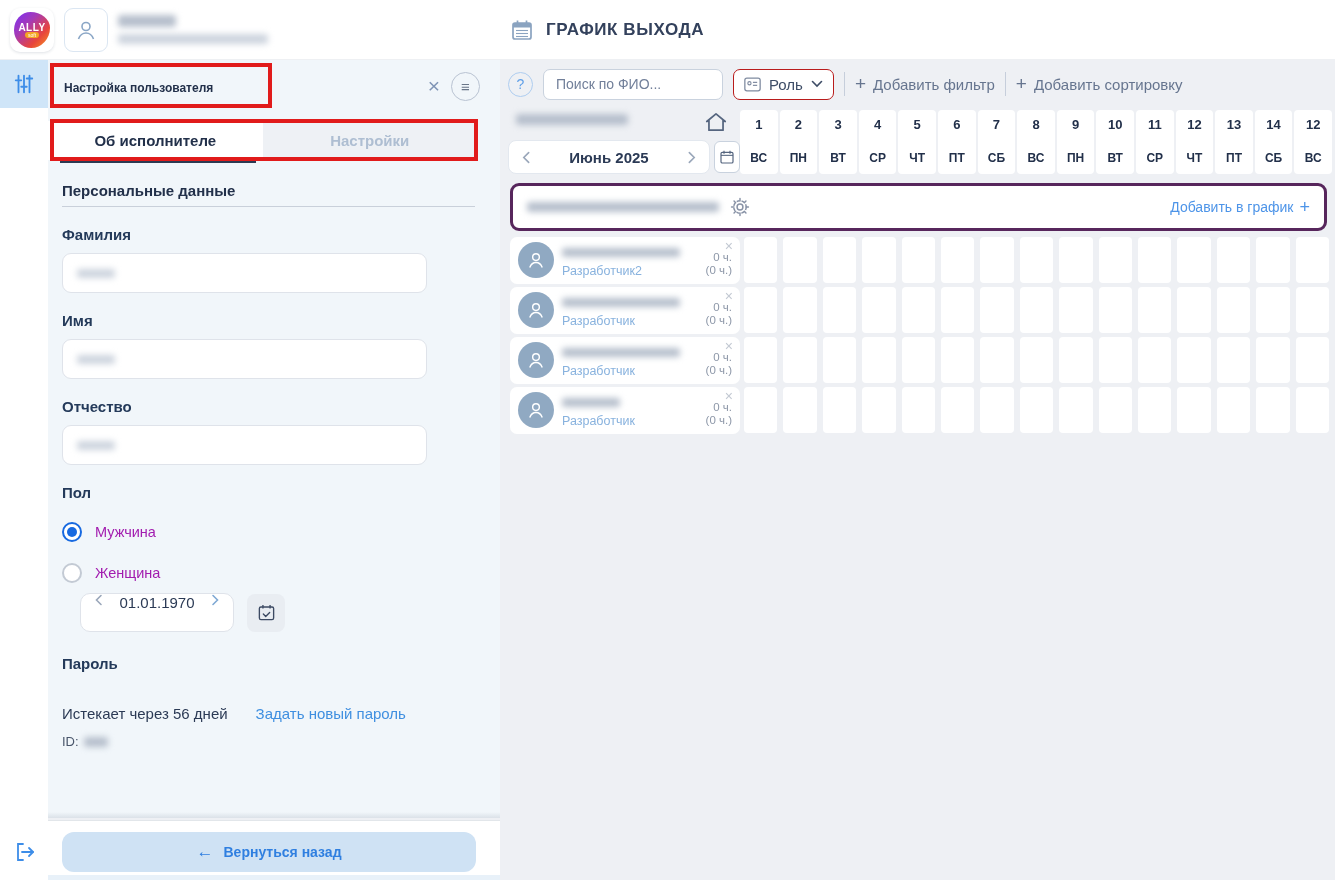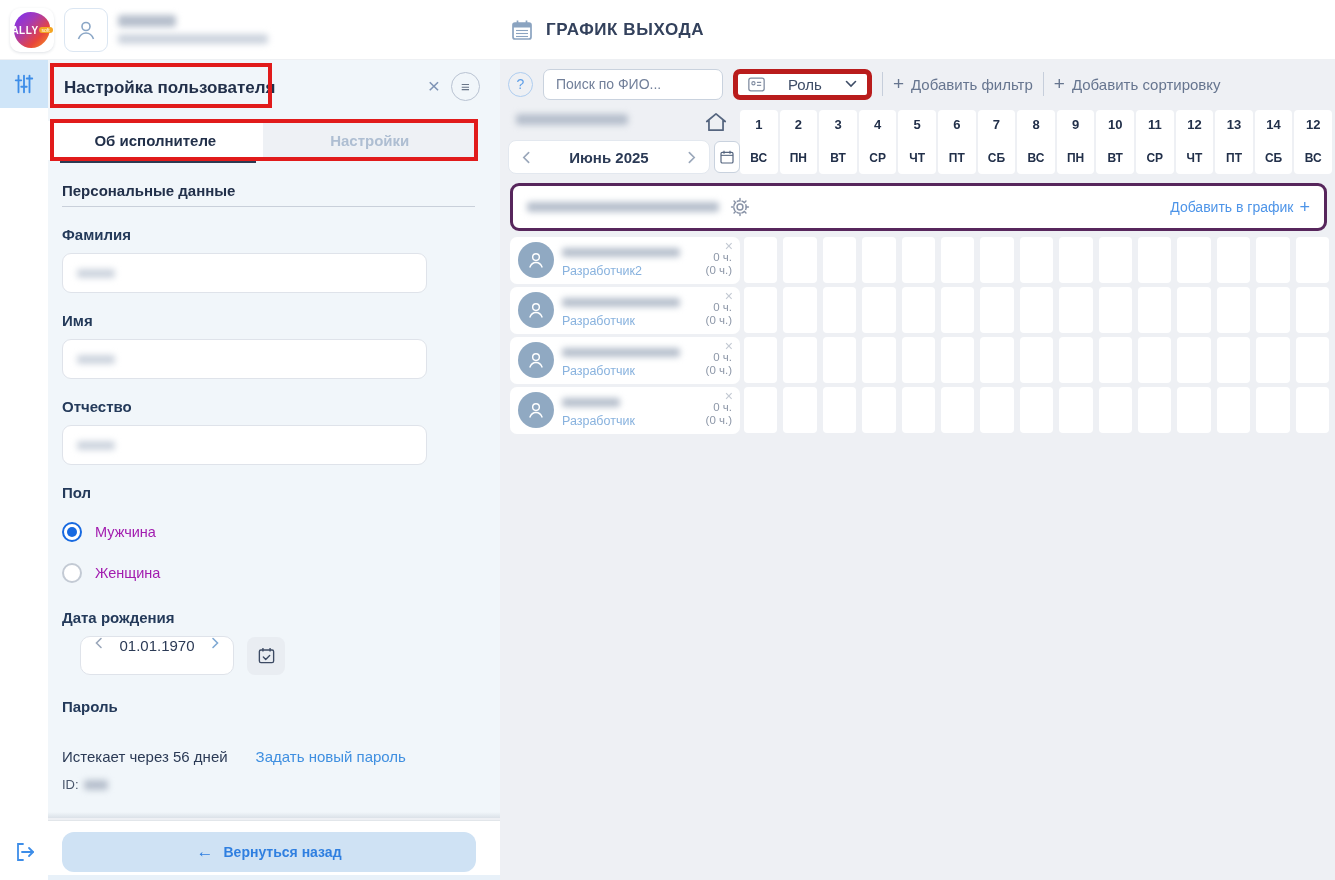--- a/index.html
+++ b/index.html
@@ -10,39 +10,39 @@
     color:#2b3a55;
   }
   .abs { position:absolute; }
 
   
   .topbar { left:0; top:0; width:1335px; height:60px; background:#fff; border-bottom:1px solid #eef0f3; z-index:5; }
   .logo { left:10px; top:8px; width:44px; height:44px; border-radius:10px; background:#fff;
           box-shadow:0 1px 3px rgba(40,60,90,.15); display:flex; align-items:center; justify-content:center; }
   .logo-blob { width:36px; height:36px; border-radius:46% 54% 52% 48%/50% 44% 56% 50%;
           background:linear-gradient(135deg,#7b2ff7 0%,#a43ab8 35%,#e8453c 70%,#f59b1e 100%);
-          display:flex; align-items:center; justify-content:center; flex-direction:row; }
+          display:flex; align-items:center; justify-content:center; flex-direction:column; }
   .logo-blob b { color:#fff; font-size:10px; letter-spacing:.5px; }
   .logo-blob i { color:#fff; font-size:5px; font-style:normal; background:#f5a623; border-radius:4px; padding:0 3px; margin-top:-1px;}
   .avatar-box { left:64px; top:8px; width:44px; height:44px; border:1px solid #dbe6f2; border-radius:9px;
           background:#fff; display:flex; align-items:center; justify-content:center; }
   .blur { background:#b6bfcc; filter:blur(3px); border-radius:3px; }
   .blur.light { background:#cdd4de; }
   .page-title-wrap { left:510px; top:0; height:60px; display:flex; align-items:center; gap:12px; }
   .page-title { font-size:17px; font-weight:700; letter-spacing:.6px; color:#33415c; }
 
   
   .rail { left:0; top:60px; width:48px; height:820px; background:#fff; z-index:4; }
   .rail-item { width:48px; height:48px; background:#cfe5f8; display:flex; align-items:center; justify-content:center; }
   .logout { position:absolute; left:13px; top:780px; width:24px; height:24px; cursor:pointer; }
 
   
   .panel { left:48px; top:60px; width:452px; height:758px; background:#f1f6fa; z-index:3; }
   .panel-header { position:absolute; left:0; top:0; width:452px; height:55px; display:flex; align-items:center; }
-  .panel-title { margin-left:16px; font-size:17px; font-weight:700; color:#22304a; }
+  .panel-title { margin-left:16px; font-size:12px; font-weight:700; color:#22304a; }
   .panel-close { position:absolute; right:60px; top:12px; font-size:21px; color:#7f94b5; cursor:pointer; line-height:28px;}
   .panel-menu { position:absolute; right:20px; top:12px; width:29px; height:29px; border:1.5px solid #b9c3d2; border-radius:50%;
                 color:#6a7688; display:flex; align-items:center; justify-content:center; font-size:15px; font-weight:700; cursor:pointer;}
   .tabs { position:absolute; left:0; top:61px; width:429px; height:39px; display:flex; }
   .tab { flex:1; display:flex; align-items:center; justify-content:center; font-size:15px; font-weight:700; cursor:pointer; }
   .tab.active { background:#fff; color:#22304a; }
   .tab.inactive { background:#eef1f5; color:#aebed2; }
   .tab-underline { position:absolute; left:12px; top:98px; width:196px; height:5px; background:#2c3a52; }
 
   .panel-body { position:absolute; left:14px; top:108px; width:413px; }
@@ -77,22 +77,22 @@
   .back-btn .arrow { font-size:17px; font-weight:400; }
 
   
   .main { left:500px; top:60px; width:835px; height:820px; }
   .toolbar { position:absolute; left:8px; top:8px; height:32px; display:flex; align-items:center; gap:10px; }
   .help-circle { width:25px; height:25px; border:1.5px solid #aecdf0; border-radius:50%; color:#5f9fe8;
                  font-size:14px; display:flex; align-items:center; justify-content:center; cursor:pointer; }
   .search { width:180px; height:31px; border:1px solid #c9d2de; border-radius:7px; background:#fff;
             font-family:inherit; font-size:14px; color:#3d4c66; padding:0 12px; outline:none; }
   .search::placeholder { color:#717f99; }
-  .role-btn { height:31px; border:5px solid #b91c1c; border-radius:7px; background:#fff; display:flex;
-              align-items:center; gap:23px; padding:0 10px; font-size:15px; color:#3d4c66; cursor:pointer; }
+  .role-btn { height:31px; border:1px solid #b91c1c; border-radius:7px; background:#fff; display:flex;
+              align-items:center; gap:8px; padding:0 10px; font-size:15px; color:#3d4c66; cursor:pointer; }
   .tb-sep { width:1px; height:24px; background:#c6cedb; }
   .tb-link { display:flex; align-items:center; gap:7px; font-size:15px; color:#66758f; cursor:pointer; }
   .tb-link .plus { font-size:19px; font-weight:400; color:#66758f; }
 
   .org-blur { position:absolute; left:16px; top:54px; width:112px; height:11px; }
   .home-btn { position:absolute; left:203px; top:49px; cursor:pointer; }
   .month-nav { position:absolute; left:8px; top:80px; width:202px; height:34px; background:#fff; border:1px solid #e3e8ef;
                border-radius:8px; display:flex; align-items:center; justify-content:space-between; padding:0 11px; }
   .month-nav .val { font-size:15px; font-weight:600; color:#2b3a55; }
   .cal-btn { position:absolute; left:214px; top:81px; width:26px; height:32px; background:#fff; border:1px solid #c9d2de;
@@ -228,21 +228,20 @@
       <span class="radio on">
           <span></span>
         </span>
       <span class="radio-label">Мужчина</span>
     </div>
     <div class="radio-row">
       <span class="radio off"></span>
       <span class="radio-label">Женщина</span>
     </div>
 
-    <div class="field-label" style="margin-top:26px;">Дата рождения</div>
     <div class="date-row">
       <div class="stepper">
         <svg width="12" height="12" viewBox="0 0 12 12">
             <path d="M8 1.5 L3.5 6 L8 10.5" fill="none" stroke="#9aa7ba" stroke-width="1.6" stroke-linecap="round"></path>
           </svg>
         <span class="val">01.01.1970</span>
         <svg width="12" height="12" viewBox="0 0 12 12">
             <path d="M4 1.5 L8.5 6 L4 10.5" fill="none" stroke="#7fa9d4" stroke-width="1.6" stroke-linecap="round"></path>
           </svg>
       </div>

